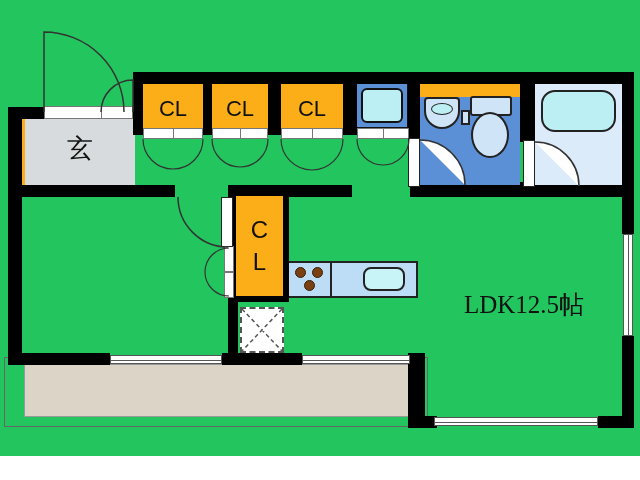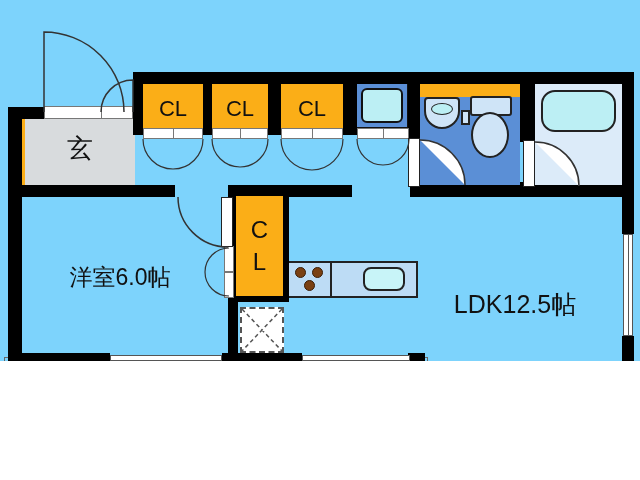--- a/index.html
+++ b/index.html
@@ -1,16 +1,16 @@
 <!DOCTYPE html>
 <html style="--closet_orange: #FBAE17; --toilet_blue: #5B8FD6; --bathroom_blue: #DCEBF9; --fixture_light_blue: #CFE4F7; --tub_cyan: #BCEFF4; --kitchen_counter_blue: #BDDCF5; --sink_cyan: #C8F4F8; --entrance_gray: #D8DBDD; --balcony_beige: #DCD4C6; --burner_brown: #7A4012; --wall_black: #000000;"><head>
 <meta charset="utf-8">
 <style>
   html,body{margin:0;padding:0;background:#fff;}
-  #stage{position:relative;width:640px;height:361px;background:#7dd3fc;overflow:hidden;
+  #stage{position:relative;width:640px;height:456px;background:#22c55e;overflow:hidden;
          font-family:"Liberation Sans","DejaVu Sans",sans-serif;color:#111;}
   .abs{position:absolute;box-sizing:border-box;}
   .wall{position:absolute;background:var(--wall_black,#000);}
   .lbl{position:absolute;text-align:center;color:#111;white-space:nowrap;}
   .win{position:absolute;background:#fff;border:1px solid #555;box-sizing:border-box;}
   .win .mid-h{position:absolute;left:0;right:0;top:50%;height:1px;background:#555;}
   .win .mid-v{position:absolute;top:0;bottom:0;left:50%;width:1px;background:#555;}
   .sill{position:absolute;background:#fff;border:1px solid #777;box-sizing:border-box;}
   .sill .div-v{position:absolute;top:0;bottom:0;left:50%;width:1px;background:#777;}
   .leaf{position:absolute;background:#fff;border:1.5px solid #222;box-sizing:border-box;}
@@ -150,16 +150,15 @@
     <path d="M 281 139 A 31 31 0 0 0 312 170 M 343 139 A 31 31 0 0 1 312 170" fill="none" stroke="#333" stroke-width="1.2"></path>
     <path d="M 357 139 A 26 26 0 0 0 383 165 M 409 139 A 26 26 0 0 1 383 165" fill="none" stroke="#333" stroke-width="1.2"></path>
     <path d="M 178 197 A 50 50 0 0 0 228 247" fill="none" stroke="#333" stroke-width="1.5"></path>
     <path d="M 229 248 A 24 24 0 0 0 205 272 M 229 296 A 24 24 0 0 1 205 272" fill="none" stroke="#333" stroke-width="1.2"></path>
     <path d="M 420 140 A 45 45 0 0 1 465 185" fill="#fff" stroke="#333" stroke-width="1.5"></path>
     <path d="M 535 142 A 44 44 0 0 1 579 186" fill="#fff" stroke="#333" stroke-width="1.5"></path>
     <path d="M 242 309 L 282 351 M 282 309 L 242 351" fill="none" stroke="#555" stroke-width="1.5" stroke-dasharray="4,3"></path>
   </svg>
 
   <div class="lbl" style="left:25px;top:131px;width:110px;font-size:26px;">玄</div>
-  <div class="lbl" style="left:20px;top:262px;width:200px;font-size:23px;">洋室6.0帖</div>
-  <div class="lbl" style="left:415px;top:288px;width:200px;font-size:25px;">LDK12.5帖</div>
+  <div class="lbl" style="left:424px;top:288px;width:200px;font-size:25px;font-family:Liberation Serif, serif;">LDK12.5帖</div>
 
 </div>
 
 </body></html>

